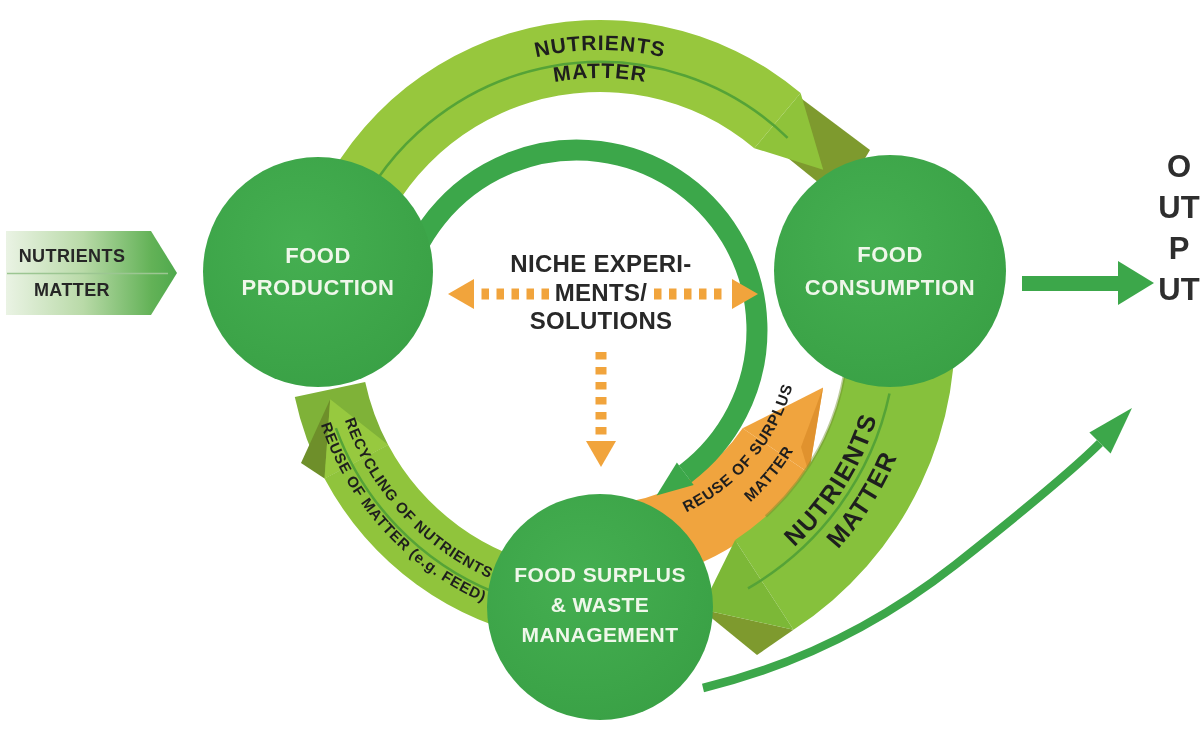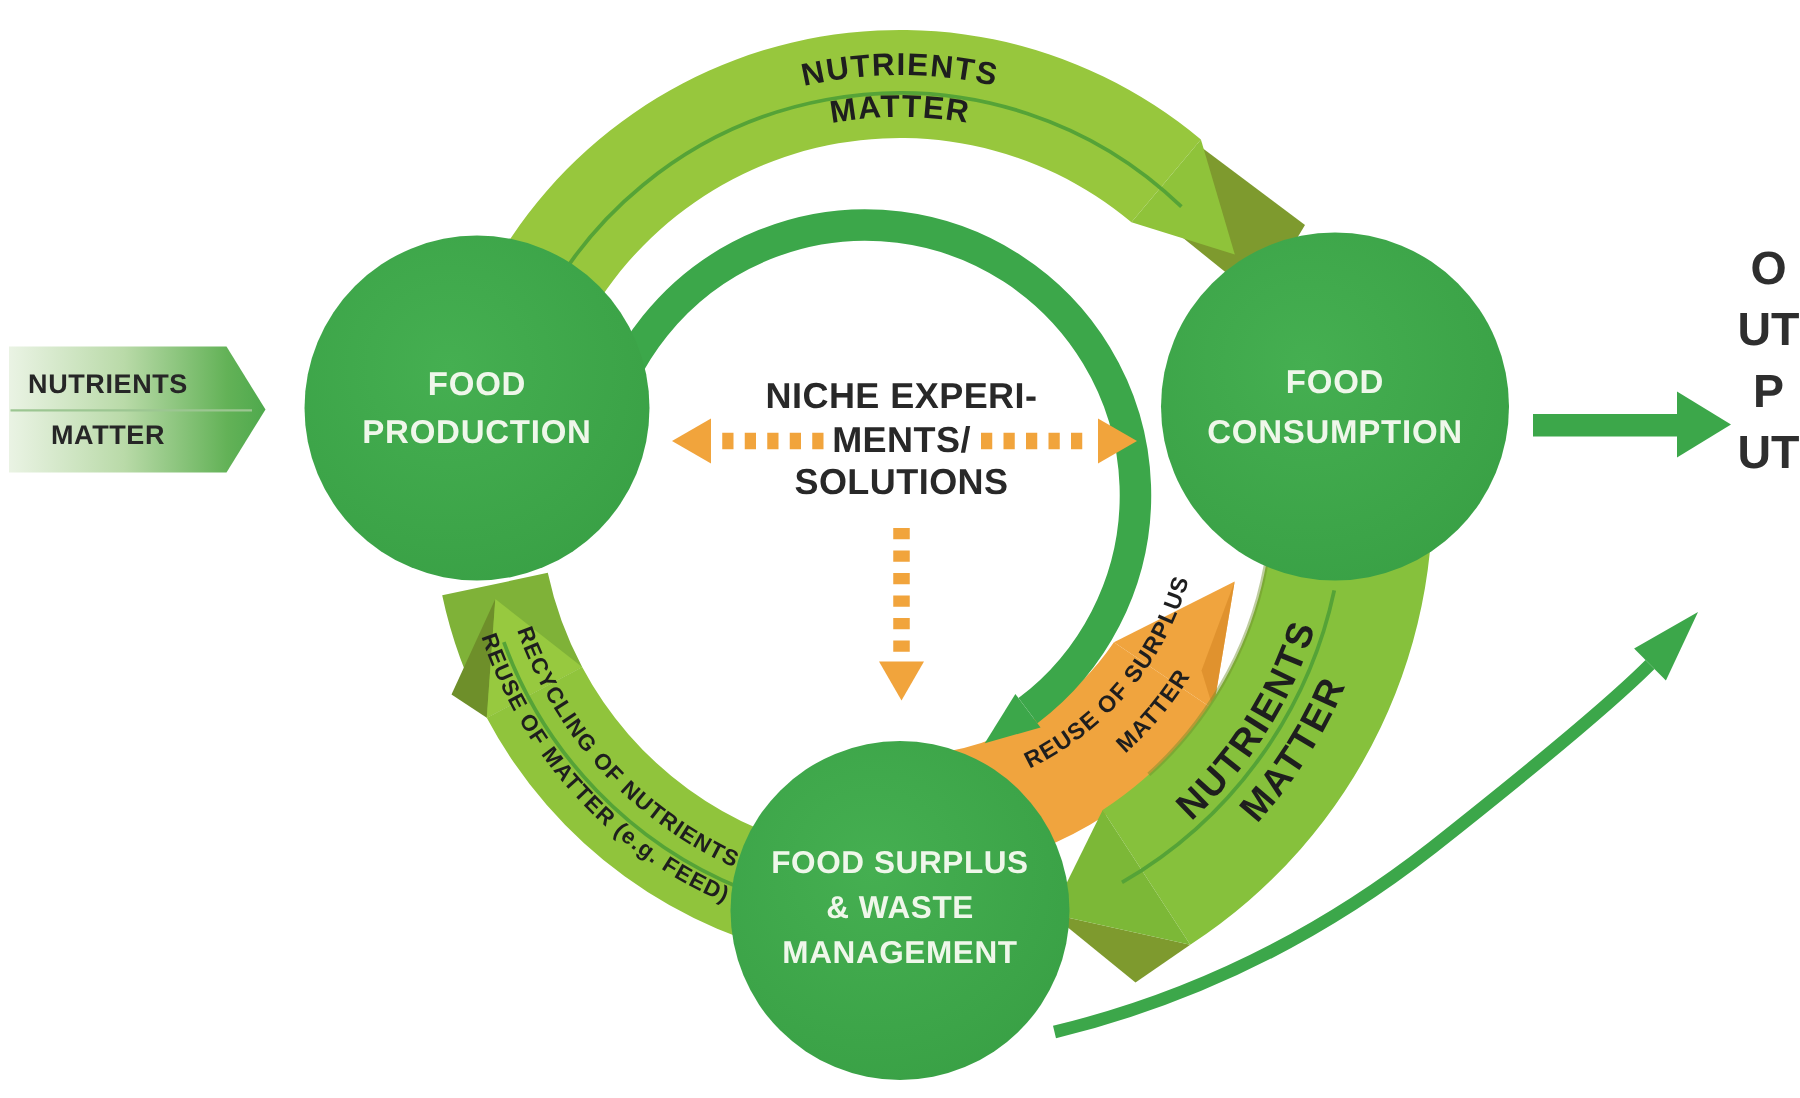--- a/index.html
+++ b/index.html
@@ -4,21 +4,21 @@
 <style>
   html,body{margin:0;padding:0;background:#ffffff;}
   .stage{
     position:relative;width:1200px;height:732px;background:#ffffff;overflow:hidden;
     font-family:"Liberation Sans",sans-serif;
   }
   .stage svg{position:absolute;left:0;top:0;}
   .output-label{
     position:absolute;left:1158px;top:146px;width:42px;
     font-weight:bold;font-size:31px;line-height:41px;color:#2E2E2E;
-    text-align:center;word-break:break-all;margin-top:12px;
+    text-align:center;word-break:break-all;
   }
   text{font-family:"Liberation Sans",sans-serif;}
   .node-label{fill:#EFF7EA;font-size:22px;font-weight:bold;text-anchor:middle;letter-spacing:.5px;}
   .node-label-sm{fill:#EFF7EA;font-size:21px;font-weight:bold;text-anchor:middle;letter-spacing:.4px;}
   .center-label{fill:#282828;font-size:24px;font-weight:bold;text-anchor:middle;letter-spacing:.3px;}
   .input-label{fill:#262626;font-size:18px;font-weight:bold;text-anchor:middle;letter-spacing:.4px;}
   .arc-label{fill:#1E1E1E;font-weight:bold;}
   .arc-top{font-size:21px;letter-spacing:1px;}
   .arc-right{font-size:25px;letter-spacing:1.5px;}
   .arc-orange{font-size:15.5px;letter-spacing:.8px;}

